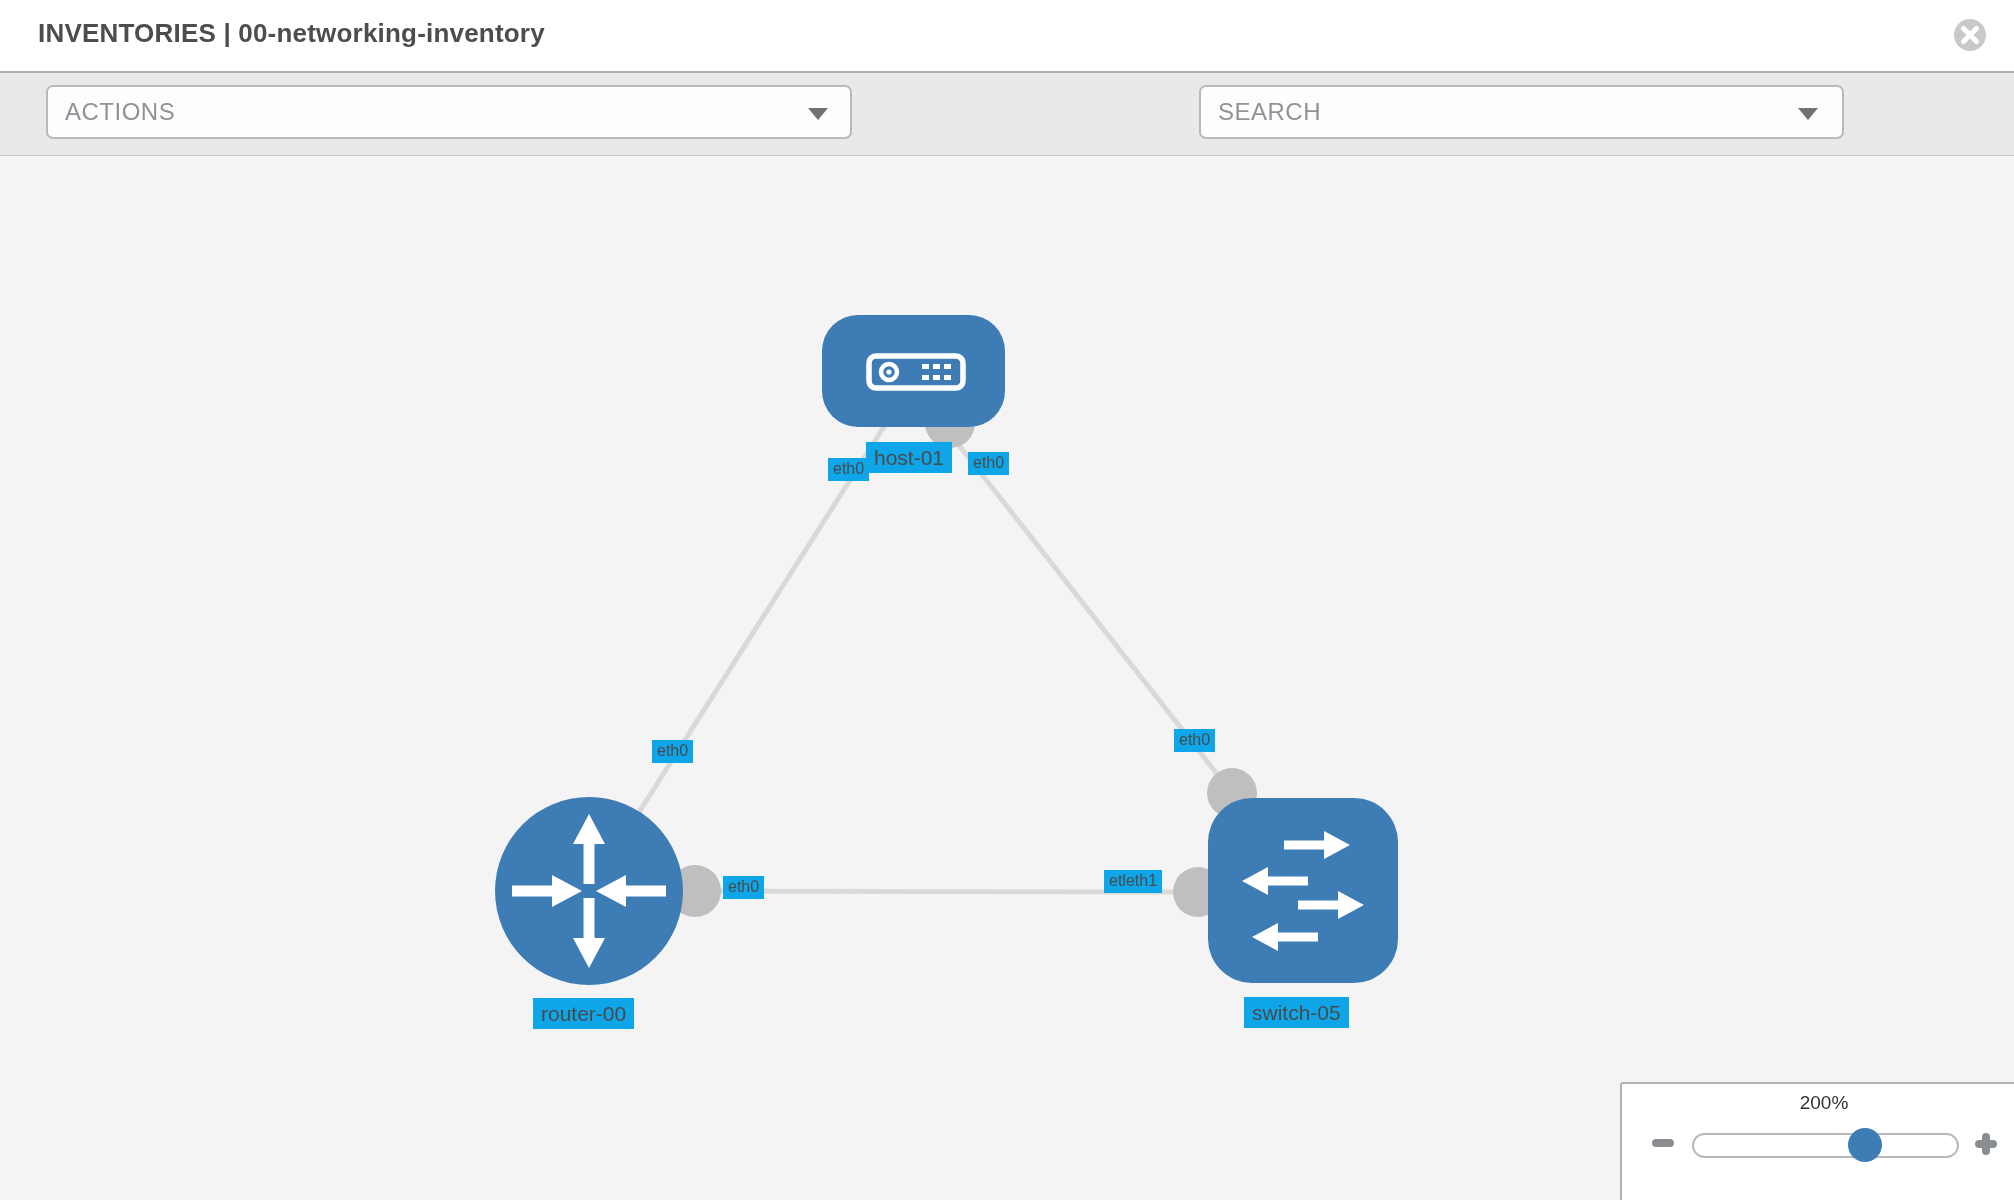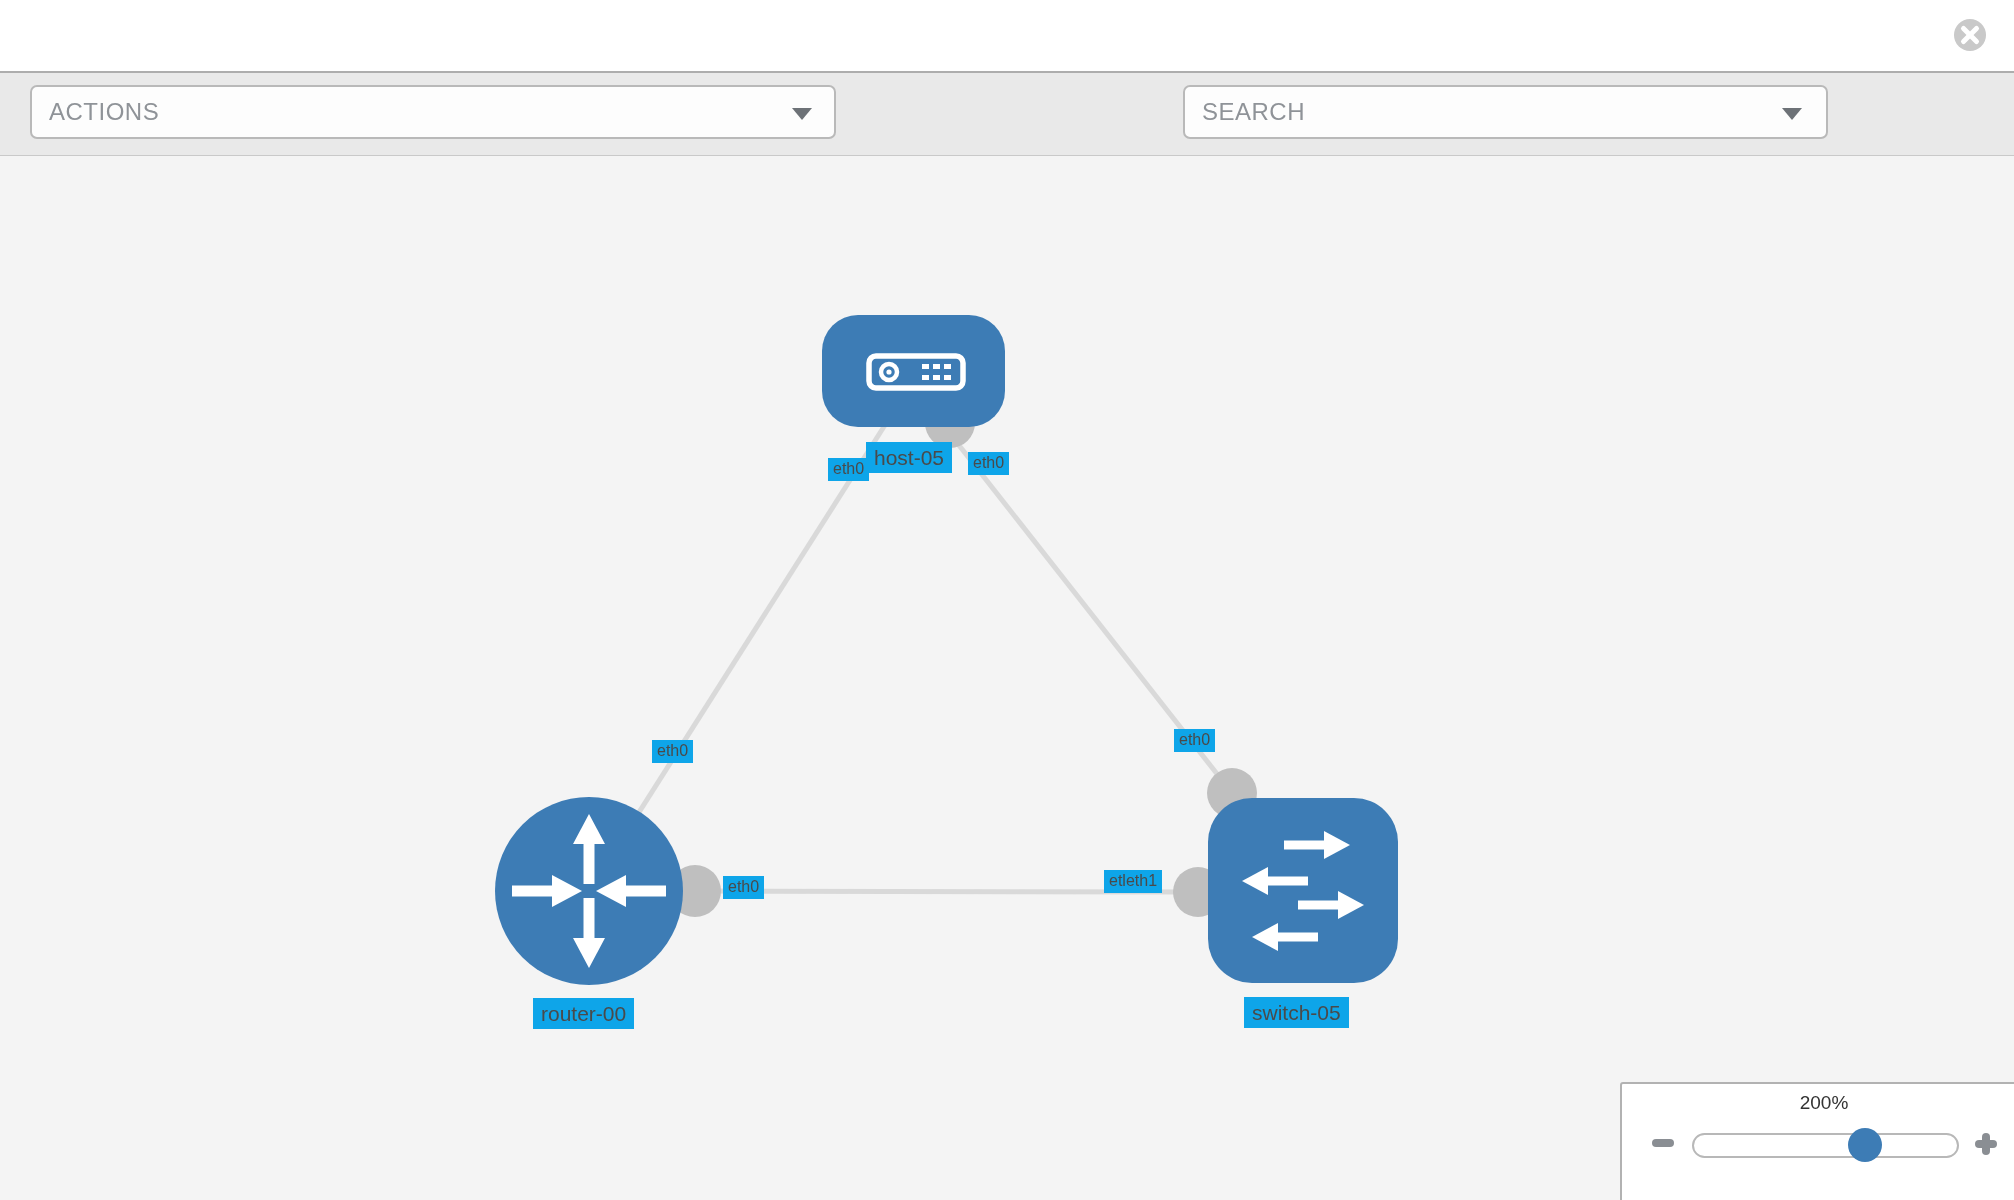--- a/index.html
+++ b/index.html
@@ -23,21 +23,21 @@
   .close-btn{position:absolute;left:1953px;top:18px;width:34px;height:34px;cursor:pointer;}
 
   
   .toolbar{
     position:absolute;left:0;top:73px;width:2014px;height:82px;
     background:#e9e9e9;border-bottom:1px solid #c9c9c9;
   }
   .select{
     position:absolute;top:12px;height:54px;box-sizing:border-box;
     background:#fdfdfd;border:2px solid #b9b9b9;border-radius:7px;
-    display:flex;align-items:center;cursor:pointer;
+    display:flex;align-items:center;cursor:pointer;margin-left:16px;
   }
   .select .ph{
     font-size:24px;color:#8f9398;letter-spacing:0.5px;padding-left:17px;
     white-space:nowrap;
   }
   .select.actions{left:30px;width:806px;}
   .select.search{left:1183px;width:645px;}
   .caret{
     position:absolute;width:0;height:0;
     border-left:10px solid transparent;border-right:10px solid transparent;
@@ -101,20 +101,21 @@
     position:absolute;left:226px;top:44px;width:34px;height:34px;
     background:#3d7cb5;border-radius:50%;cursor:grab;
   }
 </style>
 </head>
 <body>
 
 <div class="app">
 
   <div class="header">
+    <h1 class="page-title">INVENTORIES | 00-networking-inventory</h1>
     <svg class="close-btn" viewBox="0 0 34 34">
       <g>
         <circle cx="17" cy="17" r="16" fill="#c9c9c9"></circle>
         <line x1="10.5" y1="10.5" x2="23.5" y2="23.5" stroke="#ffffff" stroke-width="5" stroke-linecap="round"></line>
         <line x1="23.5" y1="10.5" x2="10.5" y2="23.5" stroke="#ffffff" stroke-width="5" stroke-linecap="round"></line>
       </g>
     </svg>
   </div>
 
   <div class="toolbar">
@@ -206,21 +207,21 @@
       </g>
     </svg>
 
     <div class="graph-label iface-label" style="left:828px;top:302px;">eth0</div>
     <div class="graph-label iface-label" style="left:968px;top:296px;">eth0</div>
     <div class="graph-label iface-label" style="left:652px;top:584px;">eth0</div>
     <div class="graph-label iface-label" style="left:1174px;top:573px;">eth0</div>
     <div class="graph-label iface-label" style="left:723px;top:720px;">eth0</div>
     <div class="graph-label iface-label" style="left:1104px;top:714px;">etleth1</div>
 
-    <div class="graph-label node-label" style="left:866px;top:286px;">host-05</div>
+    <div class="graph-label node-label" style="left:866px;top:286px;">host-01</div>
     <div class="graph-label node-label" style="left:533px;top:842px;">router-00</div>
     <div class="graph-label node-label" style="left:1244px;top:841px;">switch-05</div>
 
     <div class="zoom-panel">
       <div class="zoom-level">200%</div>
       <button class="zoom-minus"></button>
       <div class="zoom-track"></div>
       <div class="zoom-handle"></div>
       <button class="zoom-plus"></button>
     </div>

